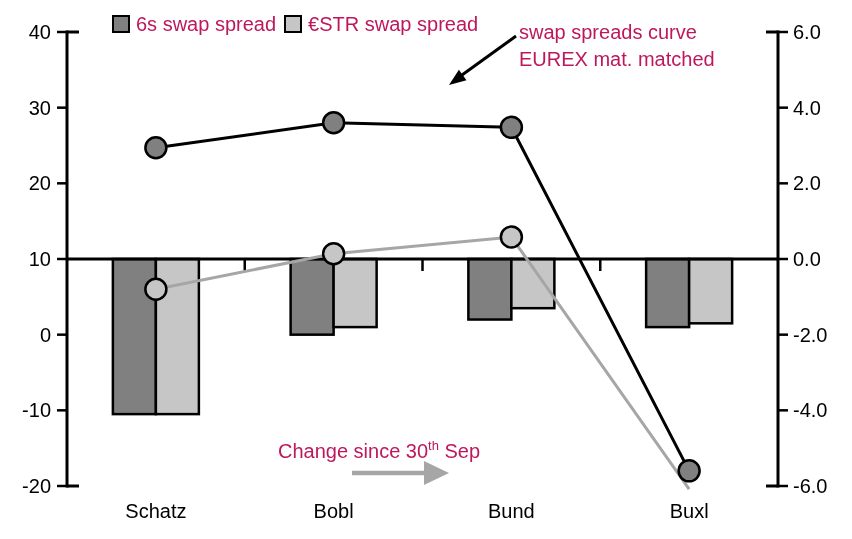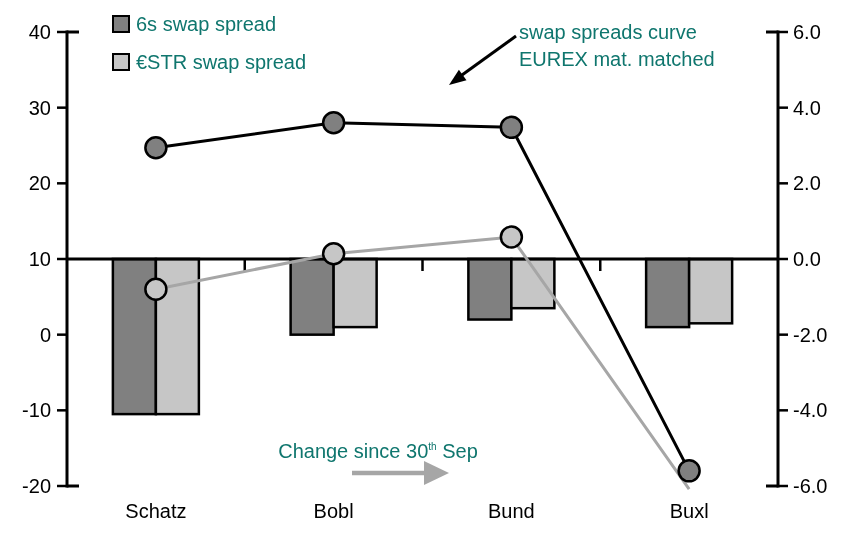--- a/index.html
+++ b/index.html
@@ -1,27 +1,27 @@
 <!DOCTYPE html>
 <html><head>
 <meta charset="utf-8">
 <style>
   html,body{margin:0;padding:0;background:#ffffff;}
   #stage{
     position:relative;width:852px;height:539px;background:#ffffff;overflow:hidden;
-    font-family:"Liberation Sans","DejaVu Sans",sans-serif;color:#0f766e;
+    font-family:"Liberation Sans","DejaVu Sans",sans-serif;color:#be185d;
   }
   #chart{position:absolute;left:0;top:0;}
-  .legend{position:absolute;left:112px;top:13px;display:flex;flex-direction:column;gap:16px;}
+  .legend{position:absolute;left:112px;top:13px;display:flex;flex-direction:row;gap:8px;}
   .legend-row{display:flex;align-items:center;height:22px;}
   .swatch{width:14px;height:14px;border:2px solid #000;margin-right:6px;flex:0 0 auto;}
   .legend-label{font-size:20px;line-height:22px;white-space:nowrap;}
   .anno-curve{position:absolute;left:519px;top:19px;font-size:20px;line-height:27px;white-space:nowrap;}
   .anno-change{position:absolute;left:278px;top:440px;width:200px;text-align:center;font-size:20px;white-space:nowrap;}
-  .anno-change sup{font-size:10px;line-height:0;}
+  .anno-change sup{font-size:13px;line-height:0;}
   text{font-family:"Liberation Sans","DejaVu Sans",sans-serif;fill:#000;}
 </style>
 </head>
 <body>
 
 <div id="stage">
 
   <svg id="chart" width="852" height="539" viewBox="0 0 852 539">
       <rect x="112.875" y="259" width="43" height="155.11666666666667" fill="#808080" stroke="#000000" stroke-width="2.5"></rect>
       <rect x="290.625" y="259" width="43" height="75.66666666666669" fill="#808080" stroke="#000000" stroke-width="2.5"></rect>

